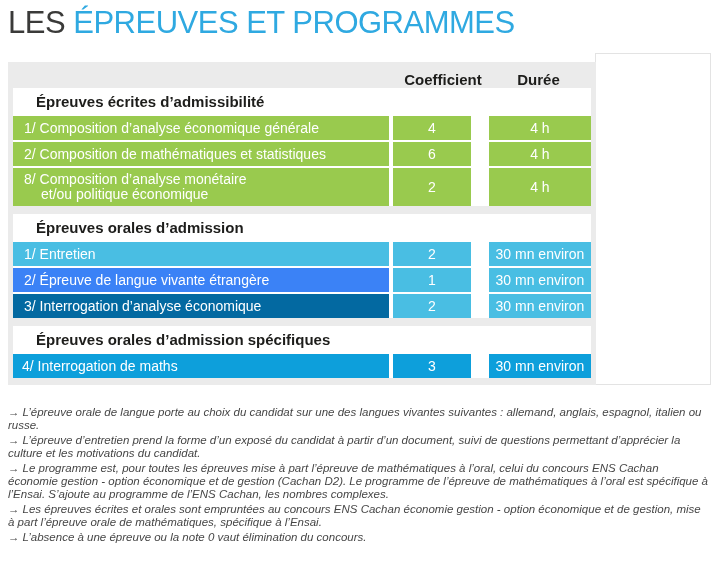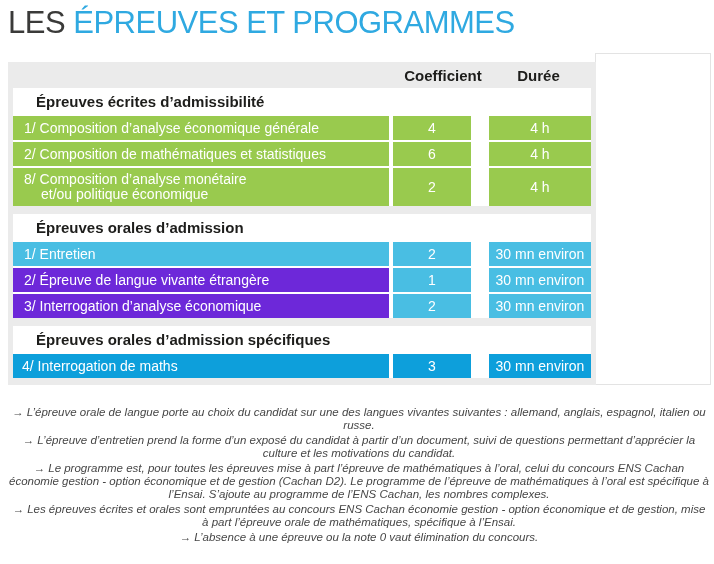--- a/index.html
+++ b/index.html
@@ -11,40 +11,40 @@
          letter-spacing:-0.5px;color:#3a3a39;white-space:nowrap;}
   .title .hl{color:#2fa9e1;}
 
   
   .side-panel{position:absolute;left:595px;top:53px;width:116px;height:332px;
               background:#ffffff;border:1px solid #e3e3e3;box-sizing:border-box;}
 
   
   .table{position:absolute;left:8px;top:62px;width:588px;box-sizing:border-box;
          background:#ebebeb;padding:0 5px 7px 5px;}
-  .head-row{height:26px;display:flex;align-items:center;}
+  .head-row{height:26px;display:flex;align-items:flex-end;}
   .head-spacer{width:386px;}
   .head-coef{width:80px;margin-left:4px;text-align:center;font-weight:bold;font-size:15px;color:#1d1d1b;}
   .head-duree{width:105px;margin-left:3px;text-align:center;font-weight:bold;font-size:15px;color:#1d1d1b;}
 
   .section{background:#ffffff;}
   .section.gap{margin-top:8px;}
   .section-title{height:26px;display:flex;align-items:center;padding-left:23px;
                  font-weight:bold;font-size:15px;color:#1d1d1b;}
   .row{display:flex;margin-top:2px;height:24px;border-radius:8px;}
   .row.tall{height:38px;}
   .cell{color:#ffffff;font-size:14px;display:flex;align-items:center;box-sizing:border-box;}
   .cell.label{width:386px;padding-left:11px;flex-direction:column;align-items:flex-start;justify-content:center;line-height:15px;}
   .cell.coef{width:80px;margin-left:4px;justify-content:center;}
   .cell.duree{width:105px;margin-left:18px;justify-content:center;}
   .line2{padding-left:17px;}
 
   
   .notes{position:absolute;left:8px;top:406px;width:702px;font-style:italic;
-         font-size:11.5px;line-height:13px;color:#464646;text-align:center;}
+         font-size:11.5px;line-height:13px;color:#464646;}
   .note{margin-bottom:2px;}
   .note .arrow{font-weight:bold;font-style:normal;margin-right:3px;}
 </style>
 </head>
 <body>
 
 <div class="page">
 
   <h1 class="title"><span>LES </span><span class="hl" style="color: rgb(47, 169, 225);">ÉPREUVES ET PROGRAMMES</span></h1>
 
@@ -85,28 +85,28 @@
         <div class="section gap">
           <div class="section-title">Épreuves orales d’admission</div>
           <div class="row">
             <div class="cell label" style="background: rgb(73, 190, 227);">
               <span>1/ Entretien</span>
             </div>
             <div class="cell coef" style="background: rgb(73, 190, 227);">2</div>
             <div class="cell duree" style="background: rgb(73, 190, 227);">30 mn environ</div>
           </div>
           <div class="row">
-            <div class="cell label" style="background: #6d28d9;">
+            <div class="cell label" style="background: #3b82f6;">
               <span>2/ Épreuve de langue vivante étrangère</span>
             </div>
             <div class="cell coef" style="background: rgb(73, 190, 227);">1</div>
             <div class="cell duree" style="background: rgb(73, 190, 227);">30 mn environ</div>
           </div>
           <div class="row">
-            <div class="cell label" style="background: #6d28d9;">
+            <div class="cell label" style="background: #0369a1;">
               <span>3/ Interrogation d’analyse économique</span>
             </div>
             <div class="cell coef" style="background: rgb(73, 190, 227);">2</div>
             <div class="cell duree" style="background: rgb(73, 190, 227);">30 mn environ</div>
           </div>
         </div>
         <div class="section gap">
           <div class="section-title">Épreuves orales d’admission spécifiques</div>
           <div class="row">
             <div class="cell label" style="background: rgb(13, 159, 219); padding-left: 9px;">

